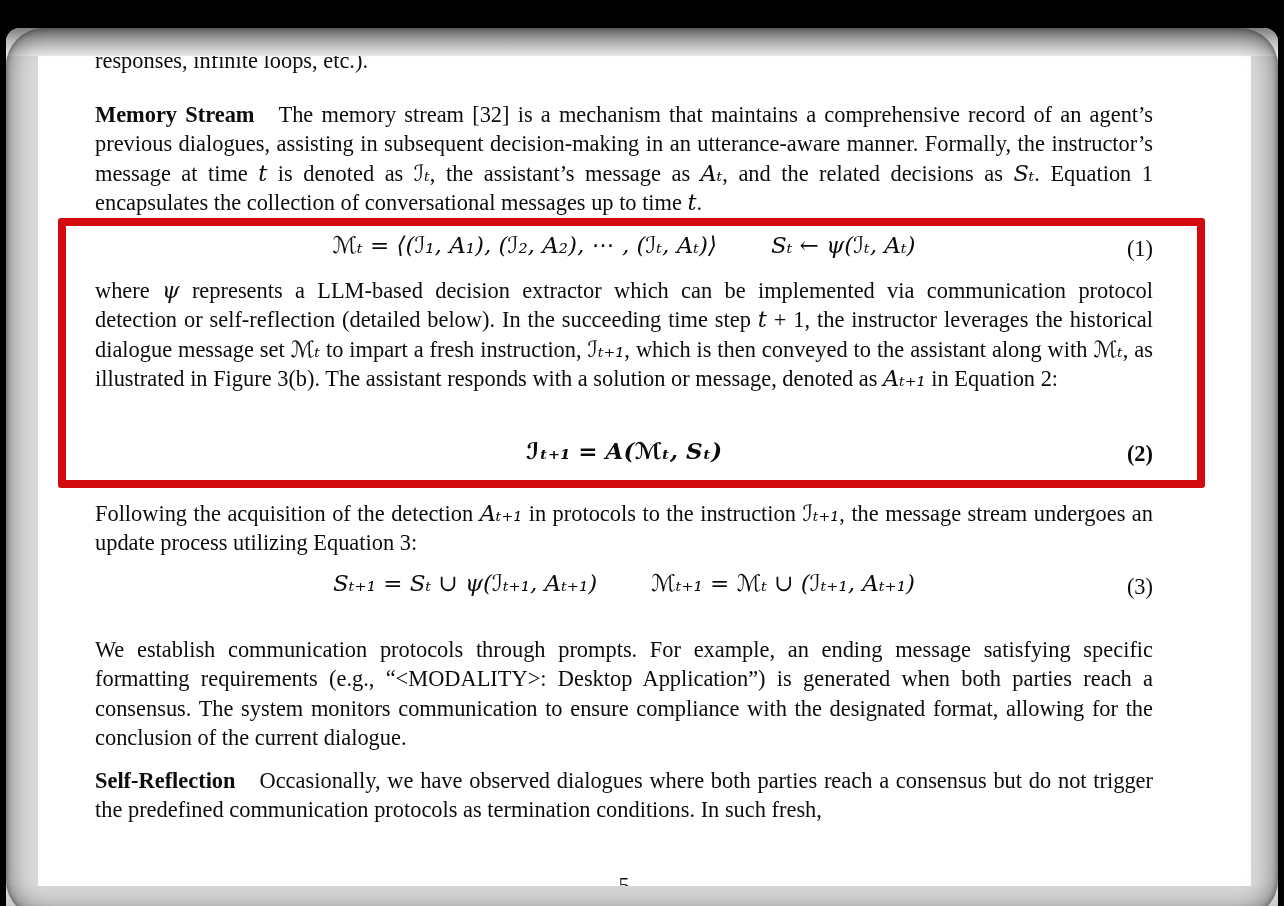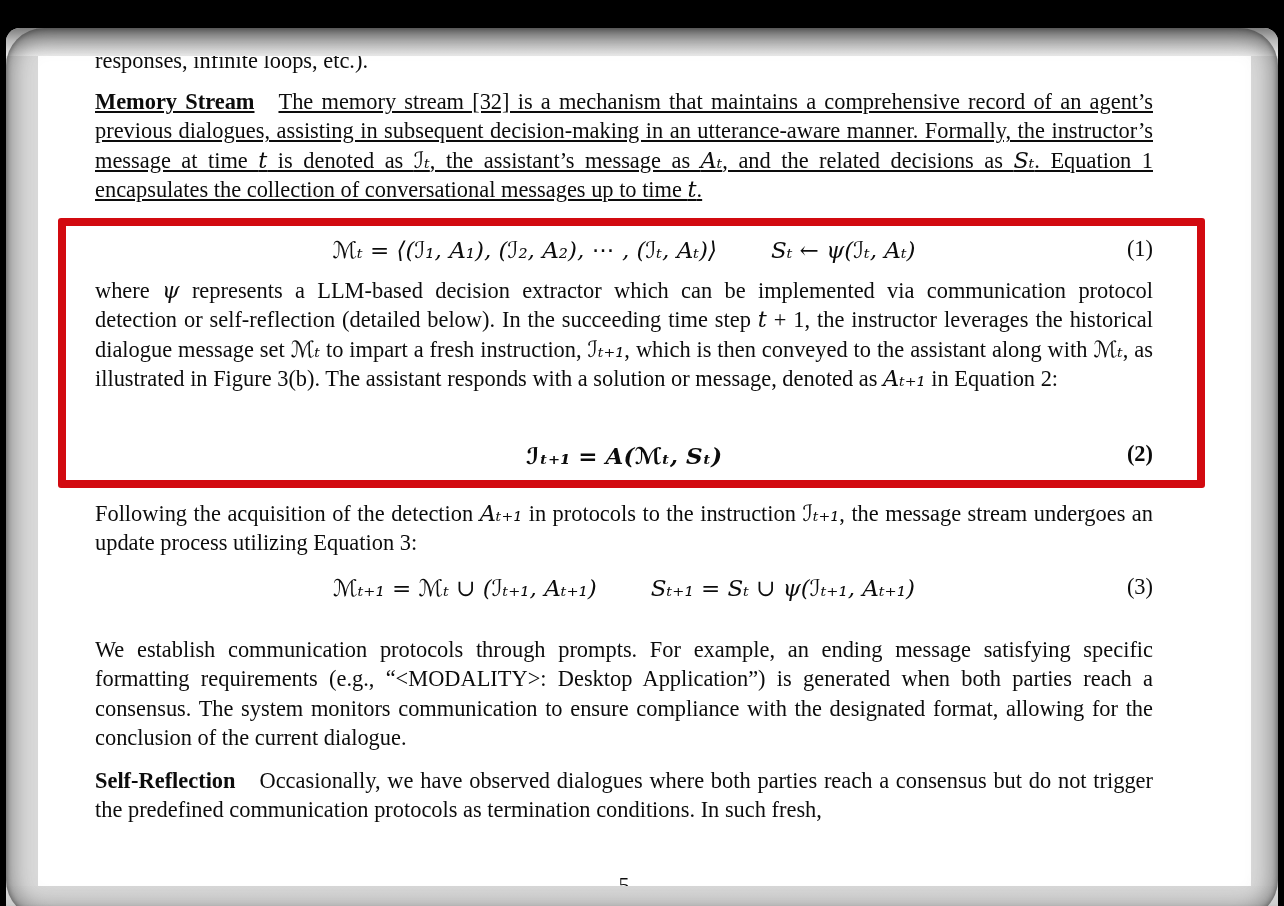--- a/index.html
+++ b/index.html
@@ -31,40 +31,40 @@
   .column{position:absolute;left:57px;top:0;width:1058px;z-index:1;}
   .para{
     position:absolute;left:0;width:1058px;
     font-size:22.4px;line-height:29.4px;color:#0c0c0c;
     text-align:justify;
   }
   .bh{font-weight:700;margin-right:24px;}
   .m{font-style:italic;font-family:"DejaVu Serif","DejaVu Sans",serif;}
   .eq-row{
     position:absolute;left:0;width:1058px;height:36px;
-    display:flex;justify-content:center;align-items:center;gap:54px;
+    display:flex;justify-content:center;align-items:flex-start;gap:54px;
     font-size:23px;color:#0c0c0c;
   }
   .eq-part{font-style:italic;font-family:"DejaVu Serif","DejaVu Sans",serif;white-space:nowrap;}
   .eq-num{
     position:absolute;right:0;top:4px;font-style:normal;
     font-size:22.4px;font-family:"Liberation Serif","DejaVu Serif",serif;
   }
   .red-box{
     position:absolute;left:20px;top:163px;width:1147px;height:270px;
     box-sizing:border-box;border:8px solid #d20a10;border-radius:3px;
     z-index:4;
   }
   .page-no{
     position:absolute;left:0;top:817px;width:1058px;text-align:center;
     font-size:22px;color:#0c0c0c;
   }
   
   #p-intro{top:-9px;}
-  #p-memory{top:32px;text-decoration:underline;}
+  #p-memory{top:45px;}
   #eq-1{top:177px;}
   #p-where{top:221px;}
   #eq-2{top:382px;font-weight:bold;}
   #p-following{top:444px;}
   #eq-3{top:515px;}
   #p-protocols{top:580px;}
   #p-selfref{top:711px;}
 </style>
 </head>
 <body>
@@ -90,22 +90,22 @@
       <div class="para" id="p-where"><span>where </span><span class="m">ψ</span><span> represents a LLM-based decision extractor which can be implemented via communication protocol detection or self-reflection (detailed below). In the succeeding time step </span><span class="m">t</span><span> + 1, the instructor leverages the historical dialogue message set </span><span class="m">ℳₜ</span><span> to impart a fresh instruction, </span><span class="m">ℐₜ₊₁</span><span>, which is then conveyed to the assistant along with </span><span class="m">ℳₜ</span><span>, as illustrated in Figure 3(b). The assistant responds with a solution or message, denoted as </span><span class="m">Aₜ₊₁</span><span> in Equation 2:</span></div>
 
       <div class="eq-row" id="eq-2">
         <span class="eq-part">ℐₜ₊₁ = A(ℳₜ, Sₜ)</span>
         <span class="eq-num">(2)</span>
       </div>
 
       <div class="para" id="p-following"><span>Following the acquisition of the detection </span><span class="m">Aₜ₊₁</span><span> in protocols to the instruction </span><span class="m">ℐₜ₊₁</span><span>, the message stream undergoes an update process utilizing Equation 3:</span></div>
 
       <div class="eq-row" id="eq-3">
+        <span class="eq-part">Sₜ₊₁ = Sₜ ∪ ψ(ℐₜ₊₁, Aₜ₊₁)</span>
         <span class="eq-part">ℳₜ₊₁ = ℳₜ ∪ (ℐₜ₊₁, Aₜ₊₁)</span>
-        <span class="eq-part">Sₜ₊₁ = Sₜ ∪ ψ(ℐₜ₊₁, Aₜ₊₁)</span>
         <span class="eq-num">(3)</span>
       </div>
 
       <div class="para" id="p-protocols"><span>We establish communication protocols through prompts. For example, an ending message satisfying specific formatting requirements (e.g., “&lt;MODALITY&gt;: Desktop Application”) is generated when both parties reach a consensus. The system monitors communication to ensure compliance with the designated format, allowing for the conclusion of the current dialogue.</span></div>
 
       <div class="para" id="p-selfref"><span class="bh">Self-Reflection</span><span>Occasionally, we have observed dialogues where both parties reach a consensus but do not trigger the predefined communication protocols as termination conditions. In such fresh,</span></div>
 
       <div class="page-no">5</div>
 
     </div>

